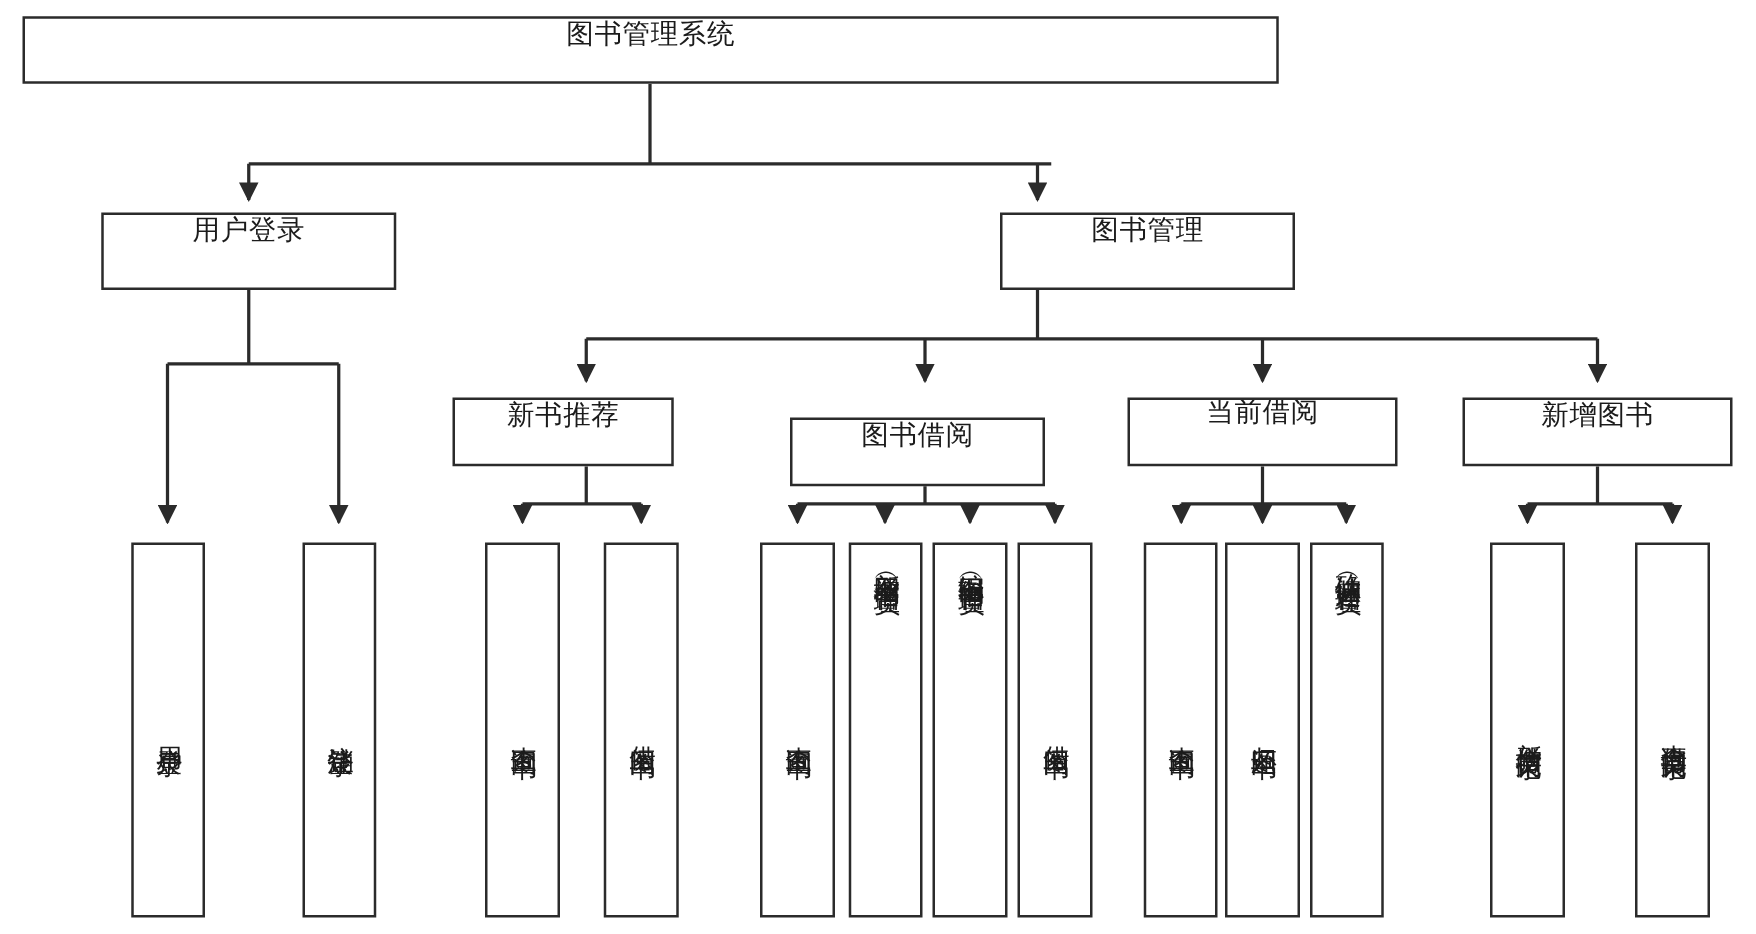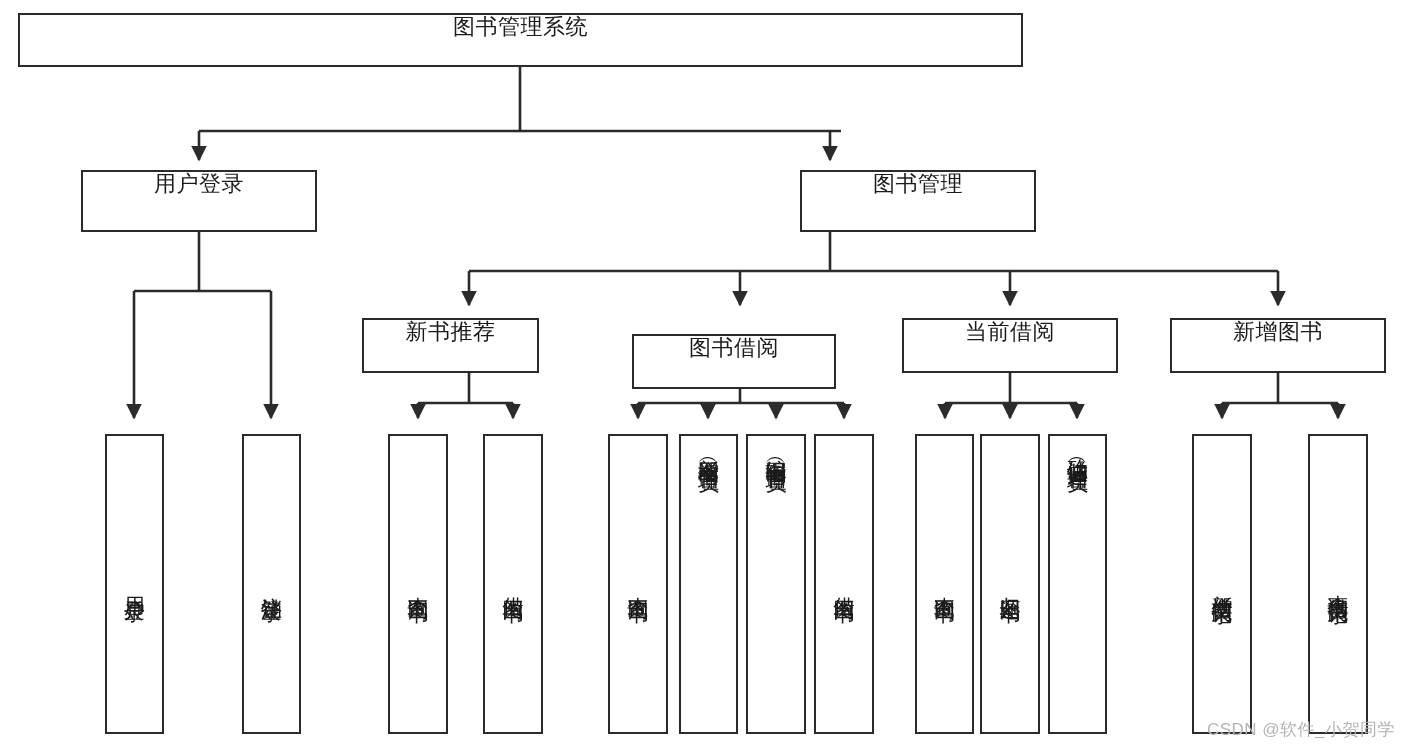--- a/index.html
+++ b/index.html
@@ -137,21 +137,21 @@
   <div class="node-box" style="left:752px; top:170px; width:236px; height:62px;margin-left:48px;">
     <span class="node-label">图书管理</span>
   </div>
 
   <div class="node-box" style="left:362px; top:318px; width:177px; height:55px;">
     <span class="node-label">新书推荐</span>
   </div>
   <div class="node-box" style="left:632px; top:334px; width:204px; height:55px;">
     <span class="node-label">图书借阅</span>
   </div>
-  <div class="node-box" style="left:902px; top:318px; width:216px; height:55px;">
+  <div class="node-box" style="left:902px; top:318px; width:216px; height:55px;font-family:Liberation Mono, monospace;">
     <span class="node-label">当前借阅</span>
   </div>
   <div class="node-box" style="left:1170px; top:318px; width:216px; height:55px;">
     <span class="node-label">新增图书</span>
   </div>
 
   <div class="node-box vertical mid" style="left:105px; top:434px; width:59px; height:300px;">
     <span class="node-label">用户登录</span>
   </div>
   <div class="node-box vertical mid" style="left:242px; top:434px; width:59px; height:300px;">
@@ -188,15 +188,14 @@
     <span class="node-label">确认归还（管理员）</span>
   </div>
 
   <div class="node-box vertical mid" style="left:1192px; top:434px; width:60px; height:300px;">
     <span class="node-label">新增借阅记录</span>
   </div>
   <div class="node-box vertical mid" style="left:1308px; top:434px; width:60px; height:300px;">
     <span class="node-label">查询借阅记录</span>
   </div>
 
-  <div class="watermark">CSDN @软件_小贺同学</div>
 
 </div>
 
 </body></html>

